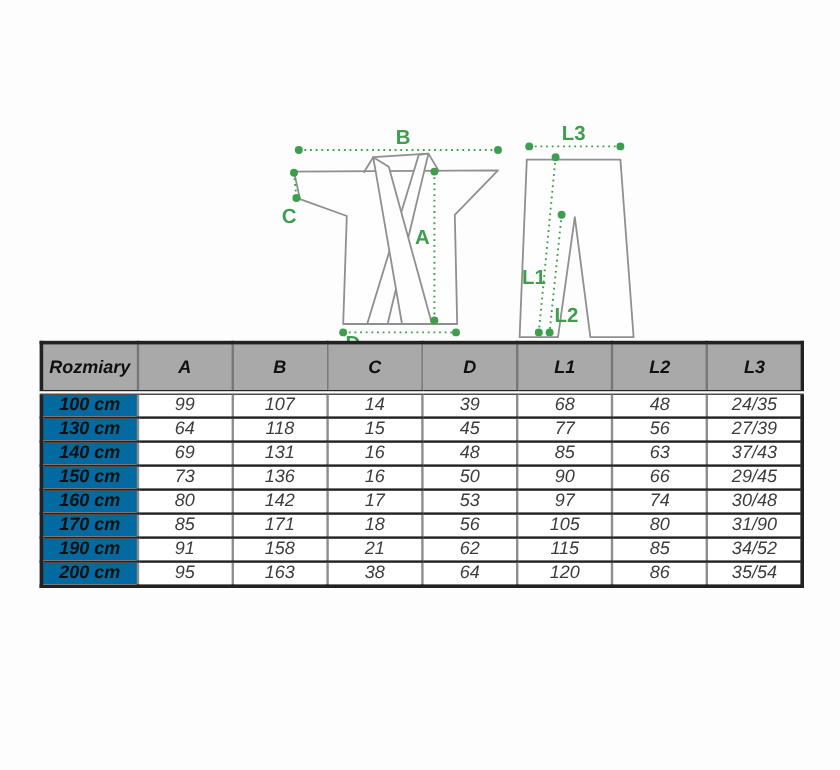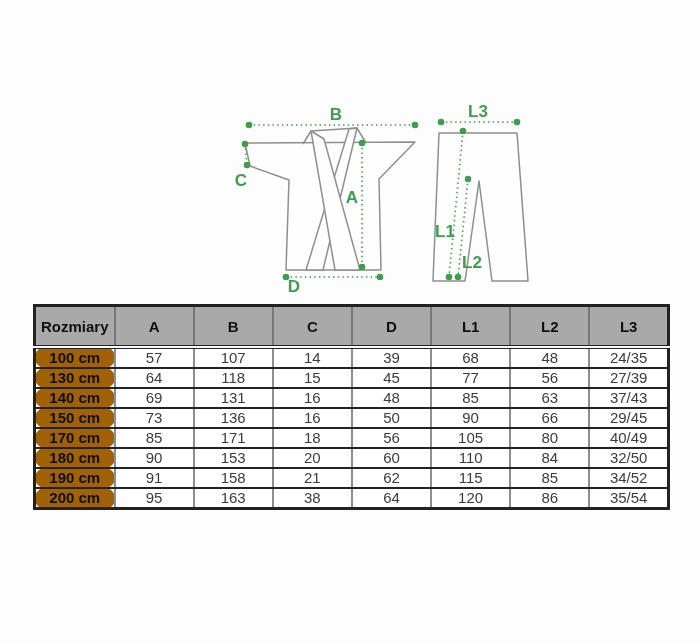--- a/index.html
+++ b/index.html
@@ -10,38 +10,39 @@
   .diagram{position:absolute;left:0;top:0;}
   .garment{fill:#fefefe;stroke:#8f8f8f;stroke-width:1.5;stroke-linejoin:round;}
   .garment-line{fill:none;stroke:#8f8f8f;stroke-width:1.5;stroke-linejoin:round;}
   .dim{stroke:#3f9e4e;stroke-width:1.6;stroke-dasharray:1.5 3.2;fill:none;}
   .dim-dot{fill:#3f9e4e;stroke:none;}
   .dim-label{
     fill:#3f9e4e;font-family:"Liberation Sans",sans-serif;
     font-size:17px;font-weight:bold;text-anchor:middle;
   }
   .size-table{
-    position:absolute;left:33px;top:304px;width:637px;
+    position:absolute;left:33px;top:284px;width:637px;
     border-collapse:collapse;table-layout:fixed;
     border:3px solid #222;
+    font-style:italic;
   }
   .size-table th,.size-table td{
     padding:0;text-align:center;vertical-align:middle;
     border-top:2px solid #222;border-bottom:2px solid #222;
     border-left:2px solid #8e8e8e;border-right:2px solid #8e8e8e;
     overflow:hidden;white-space:nowrap;
   }
   .size-table th{
     height:38px;background:#a9a9a9;color:#101010;
     font-size:15px;font-weight:bold;
     border-bottom:4px double #222;
     border-left:2px solid #777;border-right:2px solid #777;
   }
   .size-table td{height:18px;background:#fff;color:#3c3c3c;font-size:15px;line-height:18px;}
-  .size-table td.size-cell{background:#a16207;color:#101010;font-weight:bold;border-radius:10px;}
+  .size-table td.size-cell{background:#0369a1;color:#101010;font-weight:bold;}
 </style>
 </head>
 <body>
 
 <div class="page">
 
   <svg class="diagram" width="700" height="300" viewBox="0 0 700 300">
 
     <path class="garment" d="M245 143 L415 142 L379 179 L381 270 L286 270 L289 180 L250 166 Z"></path>
     <path class="garment-line" d="M303 144 L311 131 L357 128 L366 143"></path>
@@ -105,21 +106,21 @@
         <th>C</th>
         <th>D</th>
         <th>L1</th>
         <th>L2</th>
         <th>L3</th>
       </tr>
     </thead>
     <tbody>
       <tr>
         <td class="size-cell">100 cm</td>
-        <td>57</td>
+        <td>99</td>
         <td>107</td>
         <td>14</td>
         <td>39</td>
         <td>68</td>
         <td>48</td>
         <td>24/35</td>
       </tr>
       <tr>
         <td class="size-cell">130 cm</td>
         <td>64</td>
@@ -144,38 +145,38 @@
         <td class="size-cell">150 cm</td>
         <td>73</td>
         <td>136</td>
         <td>16</td>
         <td>50</td>
         <td>90</td>
         <td>66</td>
         <td>29/45</td>
       </tr>
       <tr>
+        <td class="size-cell">160 cm</td>
+        <td>80</td>
+        <td>142</td>
+        <td>17</td>
+        <td>53</td>
+        <td>97</td>
+        <td>74</td>
+        <td>30/48</td>
+      </tr>
+      <tr>
         <td class="size-cell">170 cm</td>
         <td>85</td>
         <td>171</td>
         <td>18</td>
         <td>56</td>
         <td>105</td>
         <td>80</td>
-        <td>40/49</td>
-      </tr>
-      <tr>
-        <td class="size-cell">180 cm</td>
-        <td>90</td>
-        <td>153</td>
-        <td>20</td>
-        <td>60</td>
-        <td>110</td>
-        <td>84</td>
-        <td>32/50</td>
+        <td>31/90</td>
       </tr>
       <tr>
         <td class="size-cell">190 cm</td>
         <td>91</td>
         <td>158</td>
         <td>21</td>
         <td>62</td>
         <td>115</td>
         <td>85</td>
         <td>34/52</td>

